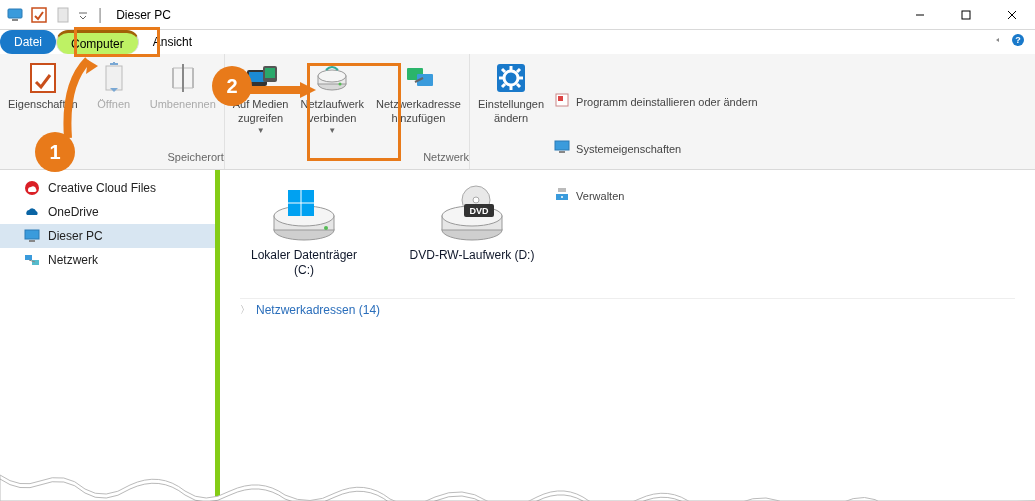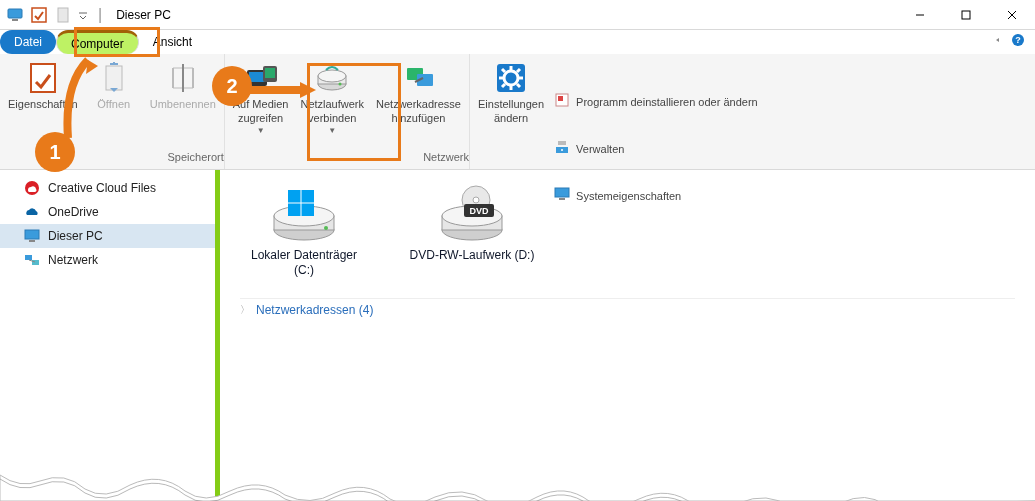--- a/index.html
+++ b/index.html
@@ -244,35 +244,35 @@
               <svg viewBox="0 0 16 16">
                 <rect x="2" y="2" width="12" height="12" fill="#fff" stroke="#c88"></rect>
                 <rect x="4" y="4" width="5" height="5" fill="#d44"></rect>
               </svg>
             </span>
           <span>Programm deinstallieren oder ändern</span>
         </div>
         <div class="sys-item">
           <span class="sicon">
               <svg viewBox="0 0 16 16">
+                <rect x="1" y="2" width="14" height="9" fill="#3a9bdc" stroke="#2a7ab5"></rect>
+                <rect x="5" y="12" width="6" height="2" fill="#888"></rect>
+              </svg>
+            </span>
+          <span>Systemeigenschaften</span>
+        </div>
+        <div class="sys-item">
+          <span class="sicon">
+              <svg viewBox="0 0 16 16">
                 <rect x="4" y="2" width="8" height="4" fill="#bbb"></rect>
                 <rect x="2" y="8" width="12" height="6" fill="#3a9bdc"></rect>
                 <circle cx="8" cy="11" r="1" fill="#fff"></circle>
               </svg>
             </span>
           <span>Verwalten</span>
-        </div>
-        <div class="sys-item">
-          <span class="sicon">
-              <svg viewBox="0 0 16 16">
-                <rect x="1" y="2" width="14" height="9" fill="#3a9bdc" stroke="#2a7ab5"></rect>
-                <rect x="5" y="12" width="6" height="2" fill="#888"></rect>
-              </svg>
-            </span>
-          <span>Systemeigenschaften</span>
         </div>
       </div>
     </div>
   </div>
 </div>
 
 <div class="content">
   <div class="nav">
     <div class="nav-item">
       <span class="nav-icon">
@@ -339,21 +339,21 @@
               <circle cx="40" cy="16" r="3" fill="#fff" stroke="#aaa"></circle>
               <rect x="28" y="20" width="30" height="13" rx="2" fill="#333"></rect>
               <text x="43" y="30" font-size="9" fill="#fff" text-anchor="middle" font-weight="bold">DVD</text>
             </svg>
         </span>
         <span class="flabel">DVD-RW-Laufwerk (D:)</span>
       </div>
     </div>
     <div class="section-header">
       <span style="color:#888;font-size:10px">〉</span>
-      <span>Netzwerkadressen (4)</span>
+      <span>Netzwerkadressen (14)</span>
     </div>
   </div>
 </div>
 
 <div class="annot annot-tab"></div>
 <div class="annot annot-btn"></div>
 <div class="circle c1">1</div>
 <div class="circle c2">2</div>
 <div class="arrow arrow1">
   <svg viewBox="0 0 40 90">

